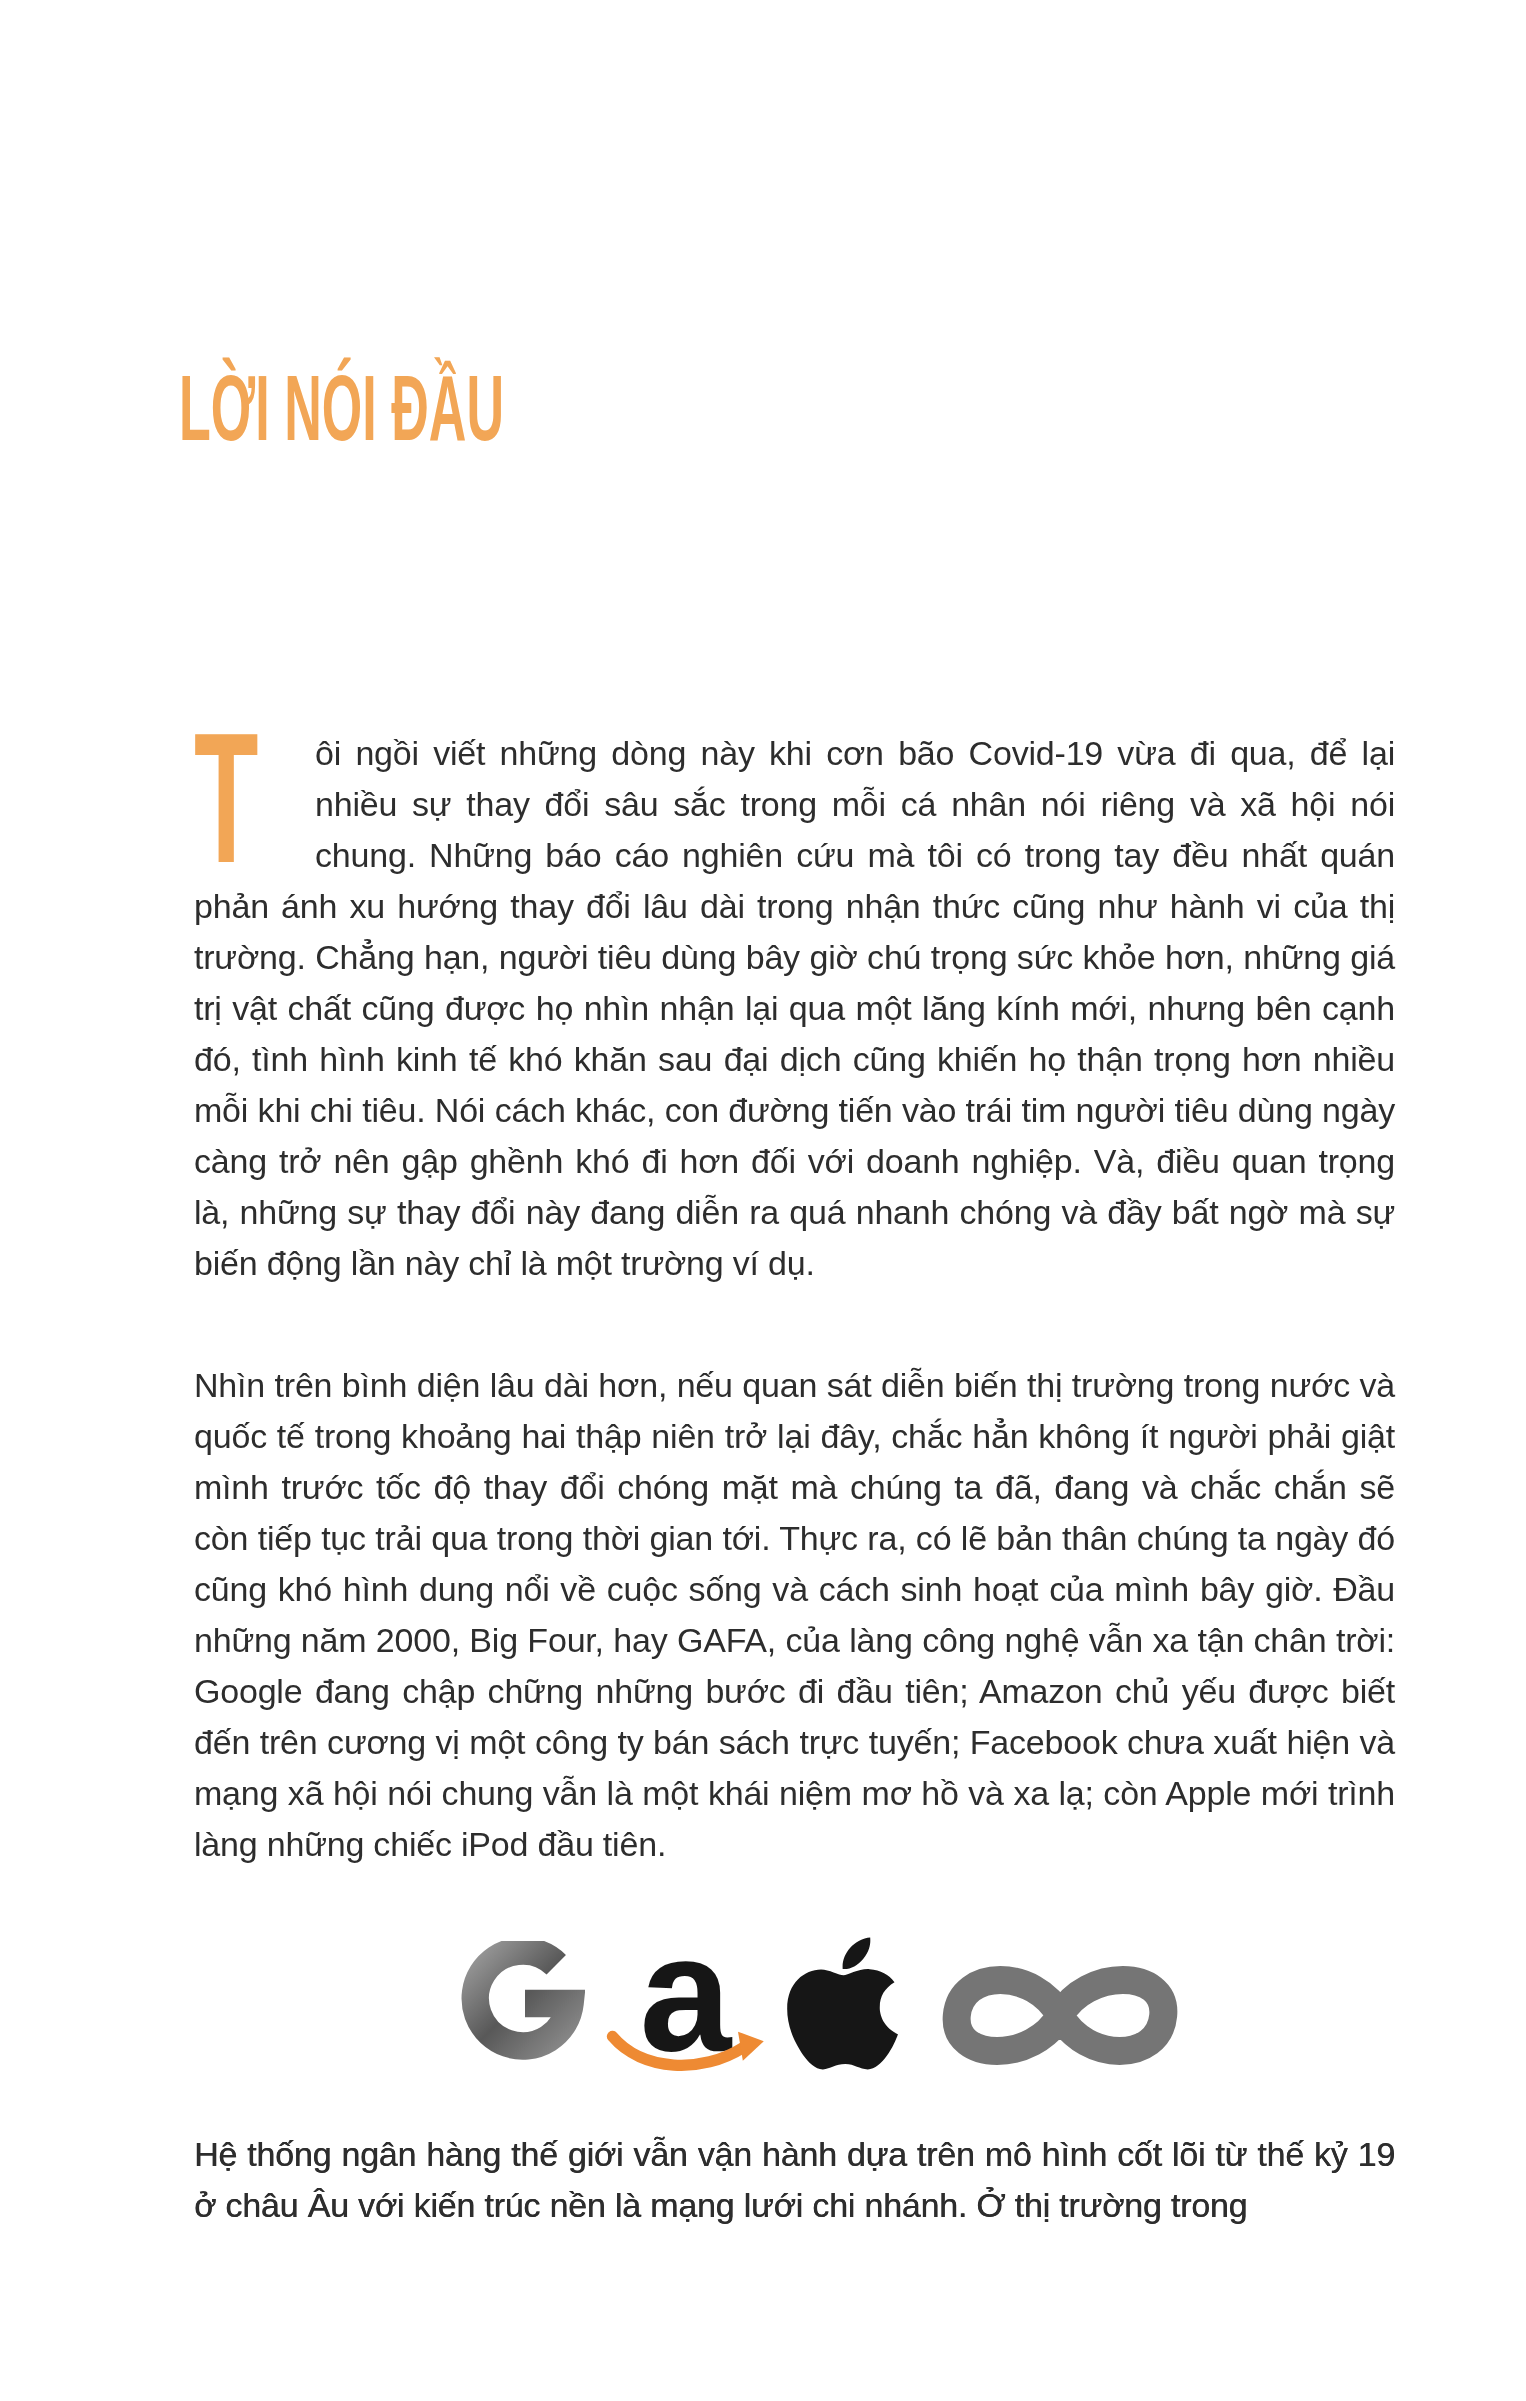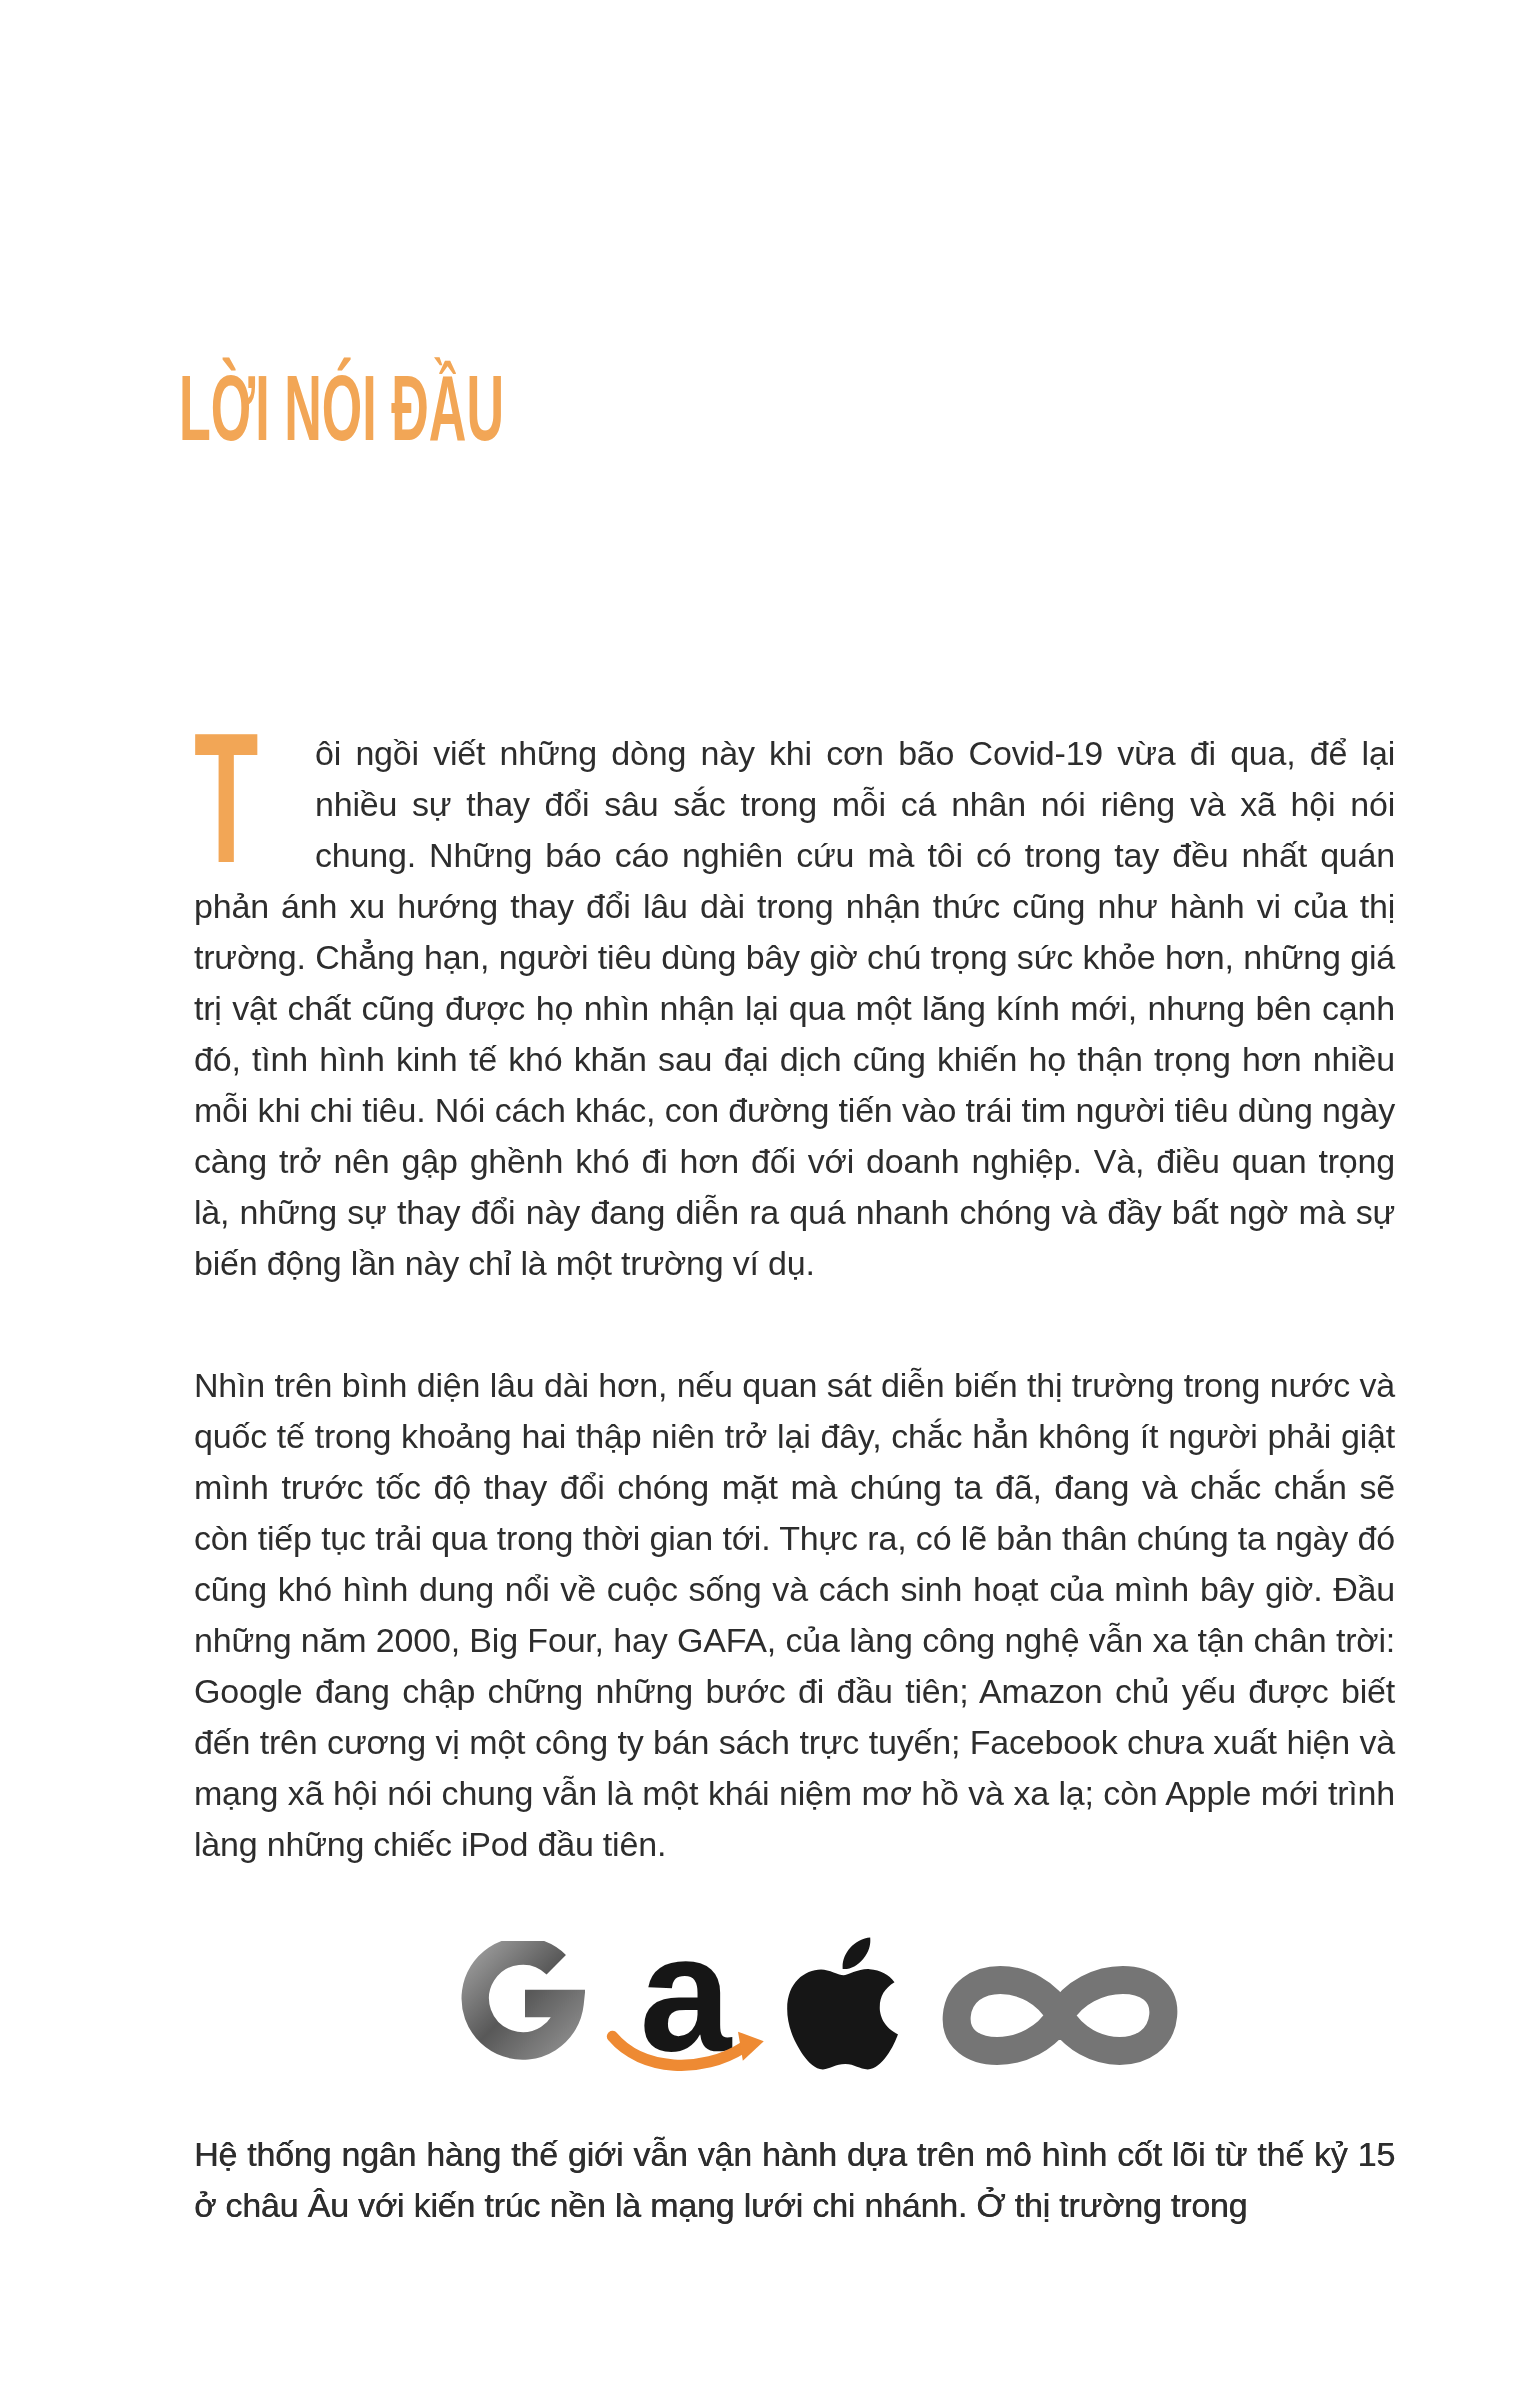--- a/index.html
+++ b/index.html
@@ -102,16 +102,16 @@
 
     <svg class="apple-logo" viewBox="0 0 384 512">
       <path fill="var(--apple-black,#161616)" d="M318.7 268.7c-.2-36.7 16.4-64.4 50-84.8-18.8-26.9-47.2-41.7-84.7-44.6-35.5-2.7-74.3 20.7-88.5 20.7-15 0-49.4-19.7-76.4-19.7C63.3 141.2 4 184.8 4 273.5q0 39.3 14.4 81.2c12.8 36.7 59 126.7 107.2 125.2 25.2-.6 43-17.9 75.8-17.9 31.8 0 48.3 17.9 76.4 17.9 48.6-.7 90.4-82.5 102.6-119.3-65.2-30.7-61.7-90-61.7-91.9zm-56.6-164.2c27.3-32.4 24.8-61.9 24-72.5-24.1 1.4-52 16.4-67.9 34.9-17.5 19.8-27.8 44.3-25.6 71.9 26.1 2 49.9-11.4 69.5-34.3z"></path>
     </svg>
 
     <svg class="meta-logo" viewBox="0 0 120 60">
       <path d="M60 30 C48 8 14 8 12 30 C10 52 48 52 60 30 C72 8 110 8 108 30 C106 52 72 52 60 30" fill="none" stroke="var(--meta-gray,#757575)" stroke-width="13" stroke-linecap="round" stroke-linejoin="round"></path>
     </svg>
   </div>
 
-  <p class="p3">Hệ thống ngân hàng thế giới vẫn vận hành dựa trên mô hình cốt lõi từ thế kỷ 15 ở châu Âu với kiến trúc nền là mạng lưới chi nhánh. Ở thị trường trong</p>
+  <p class="p3">Hệ thống ngân hàng thế giới vẫn vận hành dựa trên mô hình cốt lõi từ thế kỷ 19 ở châu Âu với kiến trúc nền là mạng lưới chi nhánh. Ở thị trường trong</p>
 
 </div>
 
 
 </body></html>

